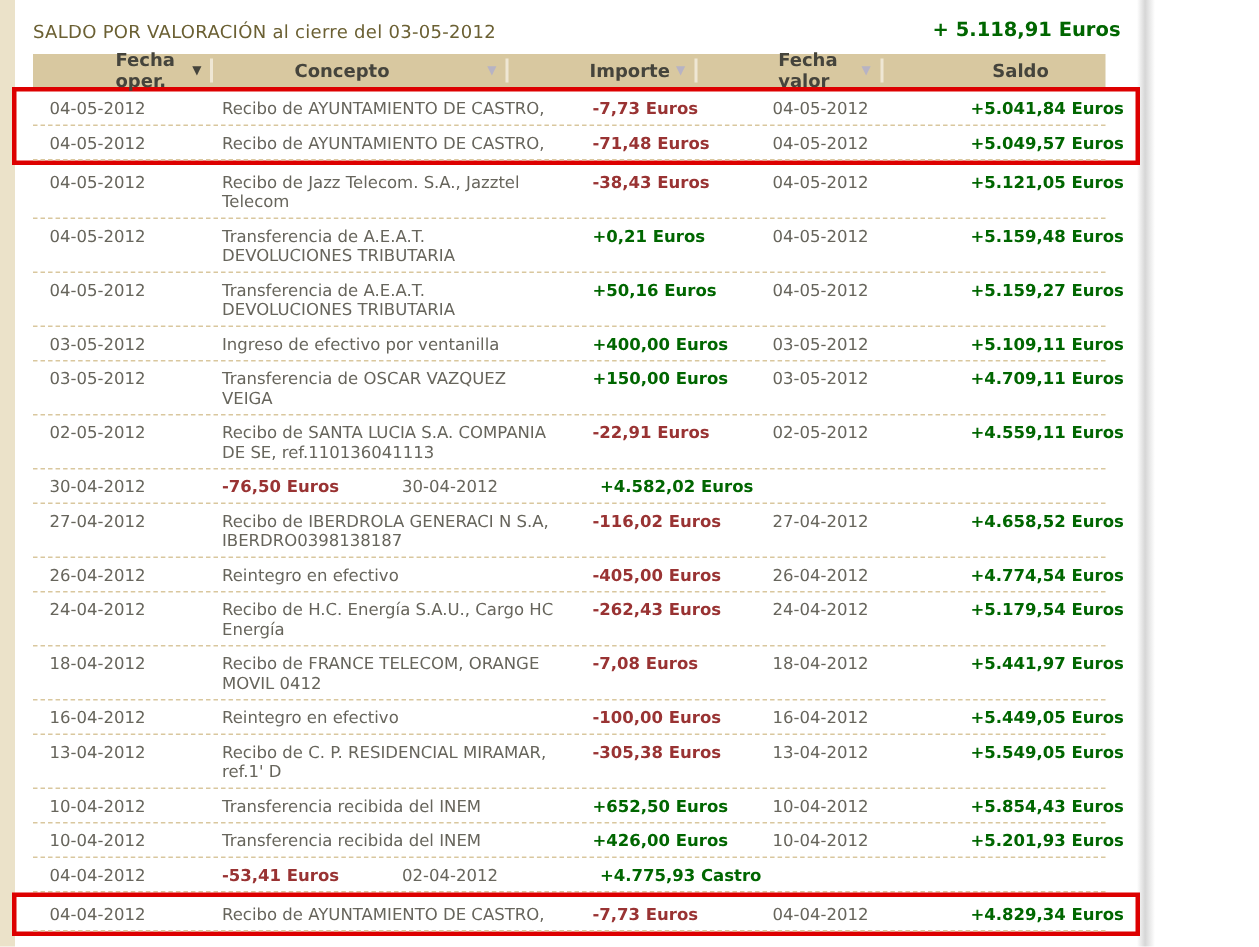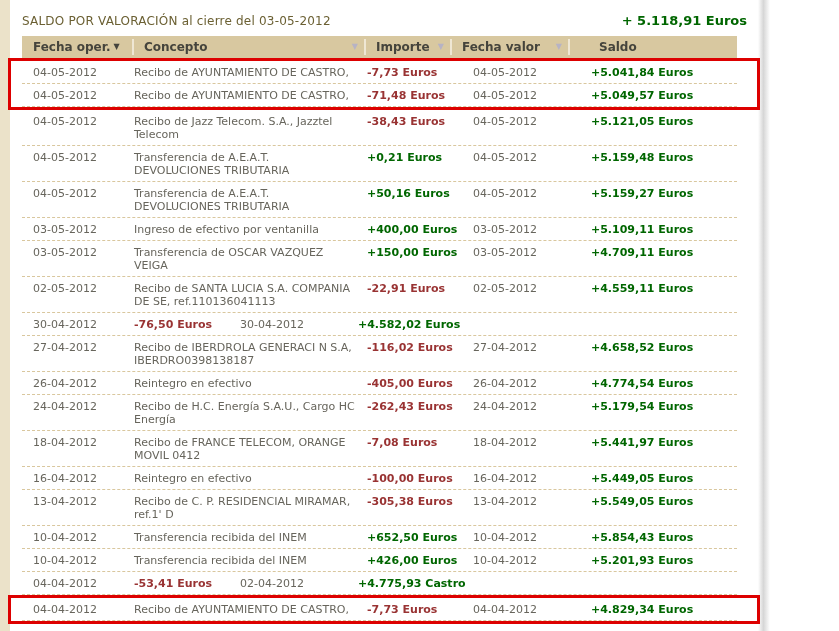--- a/index.html
+++ b/index.html
@@ -30,36 +30,37 @@
   .page-total{
     color:var(--positive,#006600);font-size:13px;font-weight:bold;
   }
   .movtable{margin-left:12px;width:715px;}
   .thead{
     display:flex;align-items:center;height:22px;
     background:var(--header-bg,#d8c8a0);
     color:#45443c;font-size:12px;font-weight:bold;
   }
   .hcell{display:flex;align-items:center;justify-content:space-between;
-    box-sizing:border-box;height:16px;}
+    box-sizing:border-box;height:16px;margin-left:44px;}
   .hcell.sep{border-right:2px solid #efe7d4;}
   .h1{width:112px;padding-left:11px;justify-content:flex-start;}
   .h2{width:232px;padding-left:10px;gap:36px;}
   .h3{width:86px;padding-left:10px;}
   .h4{width:118px;padding-left:10px;}
   .h5{width:147px;padding-left:29px;justify-content:flex-start;}
   .arrow{font-size:8px;line-height:1;margin:0 6px 0 4px;}
   .arrow.active{color:#45443c;margin-left:3px;}
   .arrow.inactive{color:#b7b3c4;}
   .tbody{font-size:11px;color:var(--row-text,#67655c);}
   .trow{
     display:flex;align-items:flex-start;
     padding:5px 0 4px 0;
     border-bottom:1px dashed #d9c79e;
     line-height:13px;
+    gap:14px;
   }
   .c1{width:101px;padding-left:11px;box-sizing:content-box;flex:none;}
   .c2{width:224px;padding-right:9px;flex:none;}
   .c3{width:106px;flex:none;font-weight:bold;font-size:11px;}
   .c3.neg{color:var(--negative,#993333);}
   .c3.pos{color:var(--positive,#006600);}
   .c4{width:118px;flex:none;}
   .c5{width:146px;flex:none;font-weight:bold;color:var(--positive,#006600);}
   .hl{
     border:3px solid var(--highlight-border,#dd0000);

